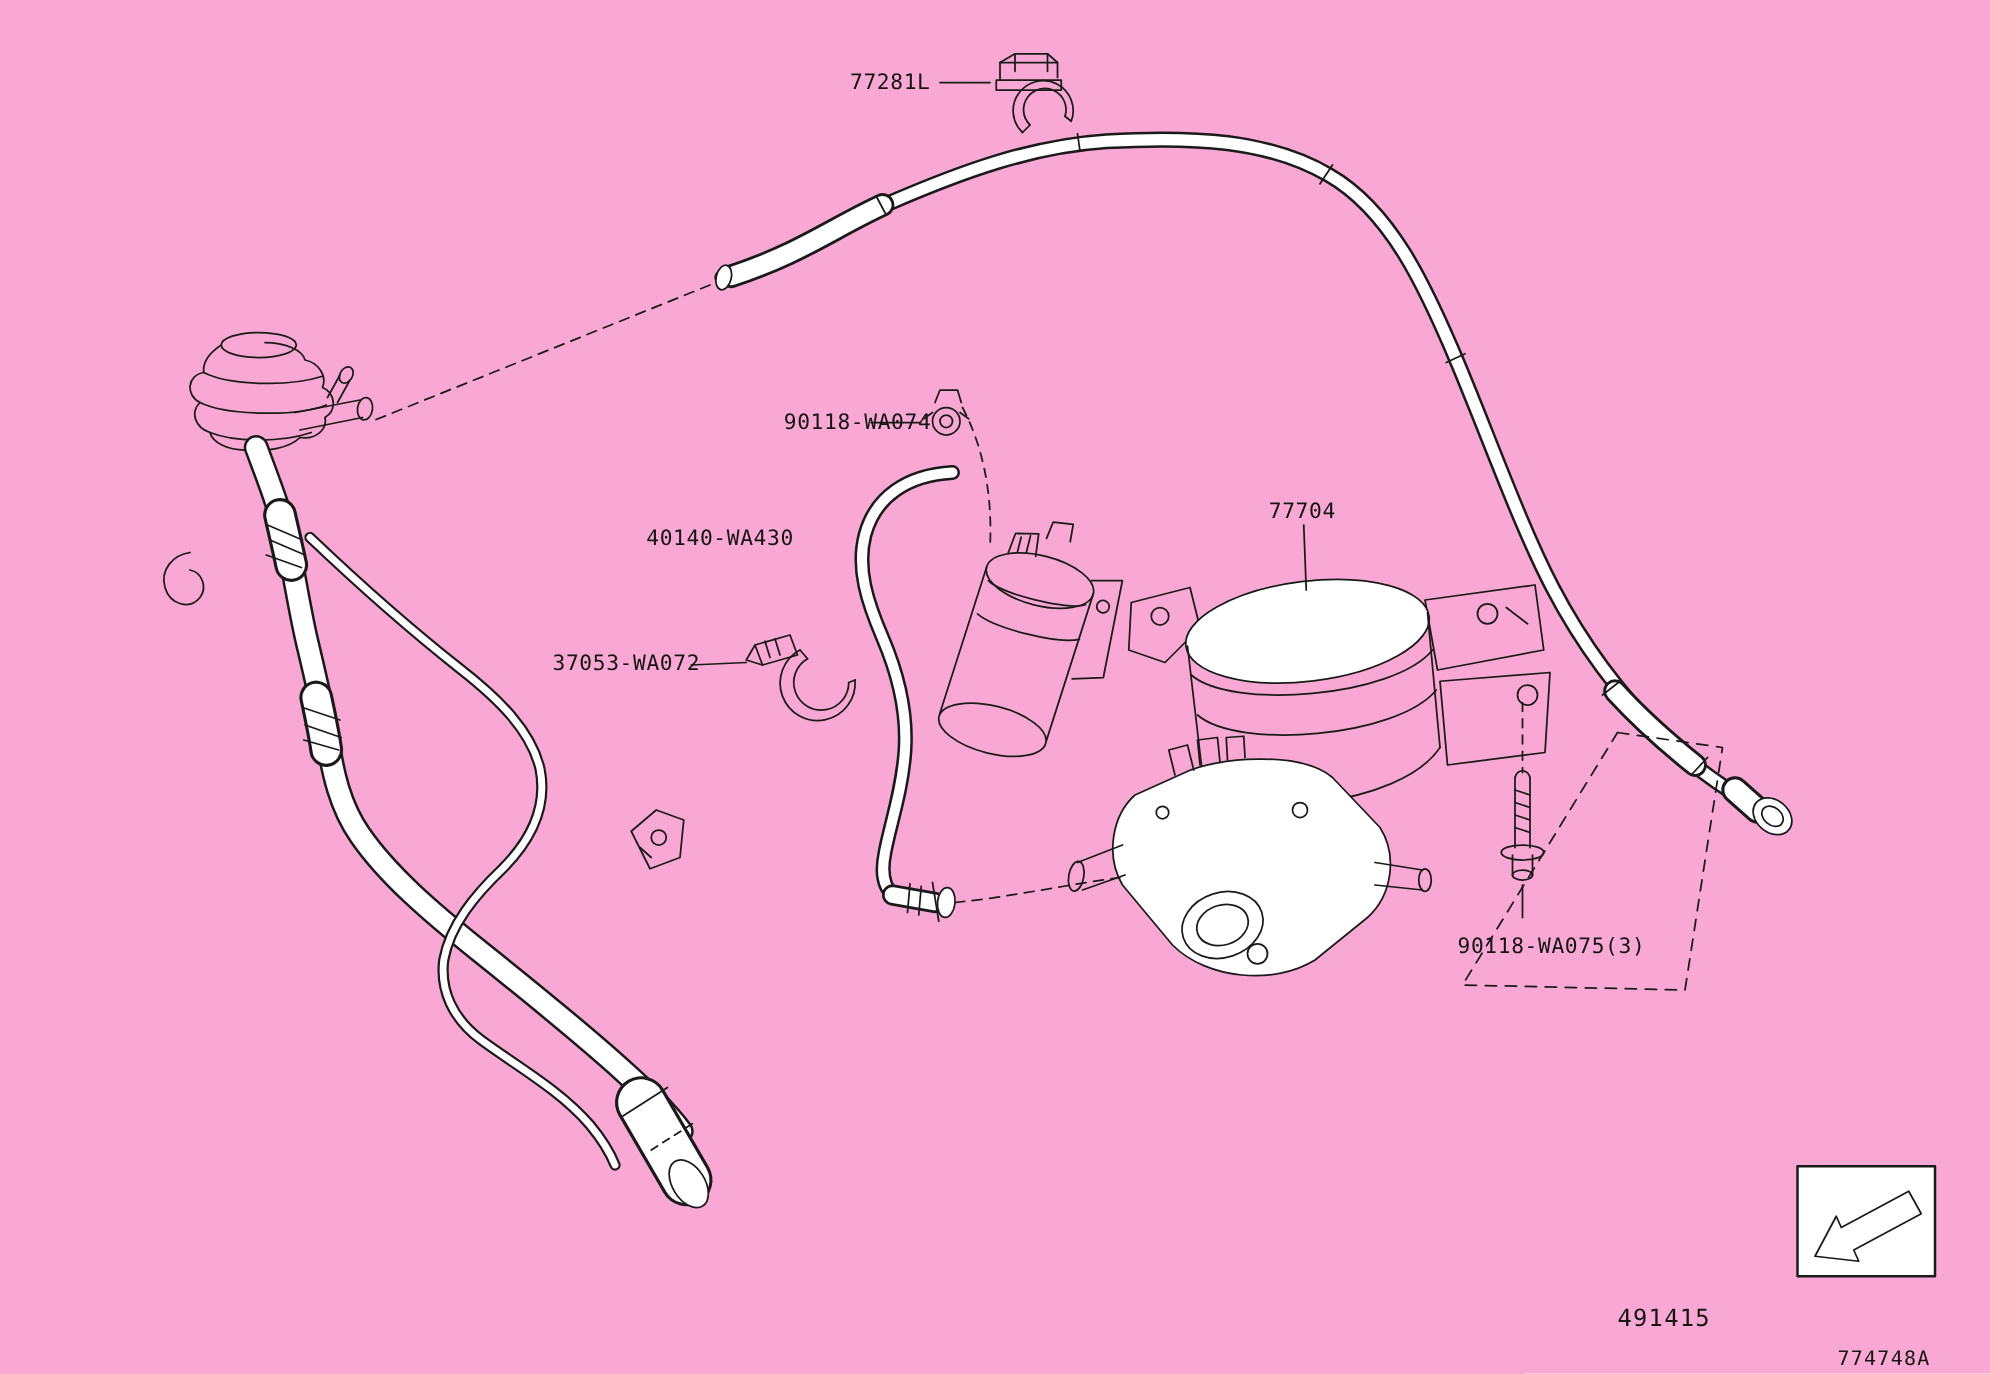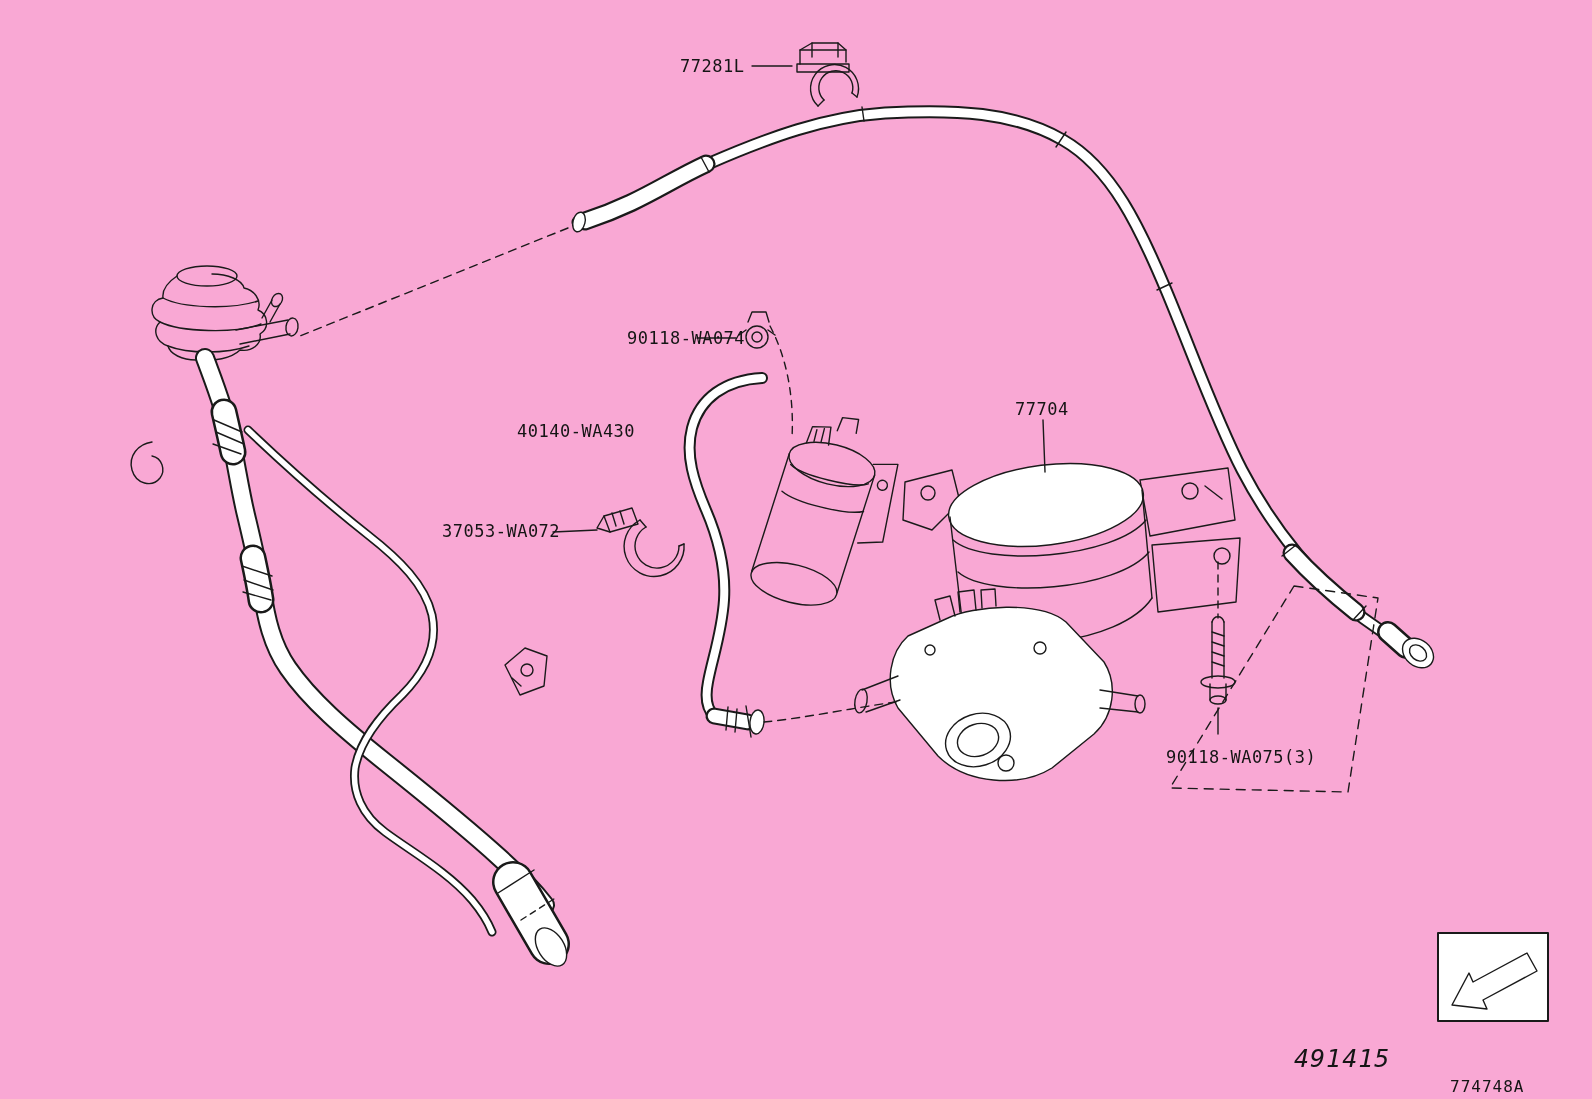--- a/index.html
+++ b/index.html
@@ -15,30 +15,30 @@
     position:absolute;
     font-size:17px;
     line-height:20px;
     color:#151515;
     white-space:nowrap;
     letter-spacing:0.5px;
     cursor:pointer;
   }
   .fig-num{
     position:absolute;
-    font-size:25px;
+    font-size:19px;
     color:#151515;
     letter-spacing:1px;
-    font-style:italic;
   }
   .sheet-num{
     position:absolute;
     font-size:16px;
     color:#151515;
     letter-spacing:1px;
+    margin-left:20px;
   }
 </style>
 </head>
 <body>
 
 <div class="stage">
 
   <svg width="1592" height="1099" viewBox="0 0 1592 1099" fill="none" stroke="#1a1a1a" stroke-width="1.4" stroke-linecap="round" stroke-linejoin="round">
 
     <g>

